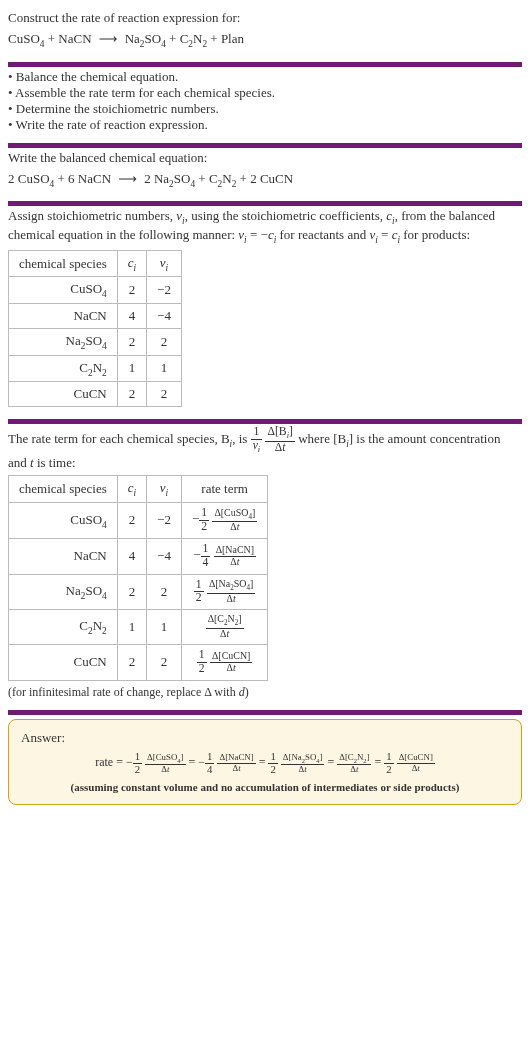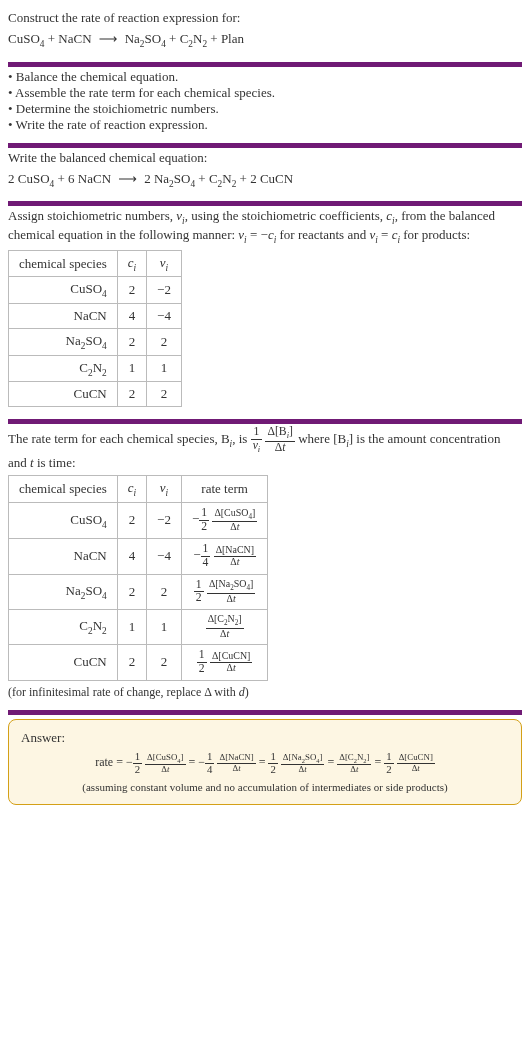--- a/index.html
+++ b/index.html
@@ -77,20 +77,21 @@
     }
     .rate-eq {
       text-align: center;
       white-space: nowrap;
       font-size: 12px;
     }
     .assumption {
       text-align: center;
       font-size: 11px;
       margin-top: 4px;
+      font-weight: bold;
     }
     .note {
       font-size: 12px;
     }
     ul.plan {
       list-style: none;
       padding: 0;
       margin: 2px 0;
     }
     ul.plan li::before {

